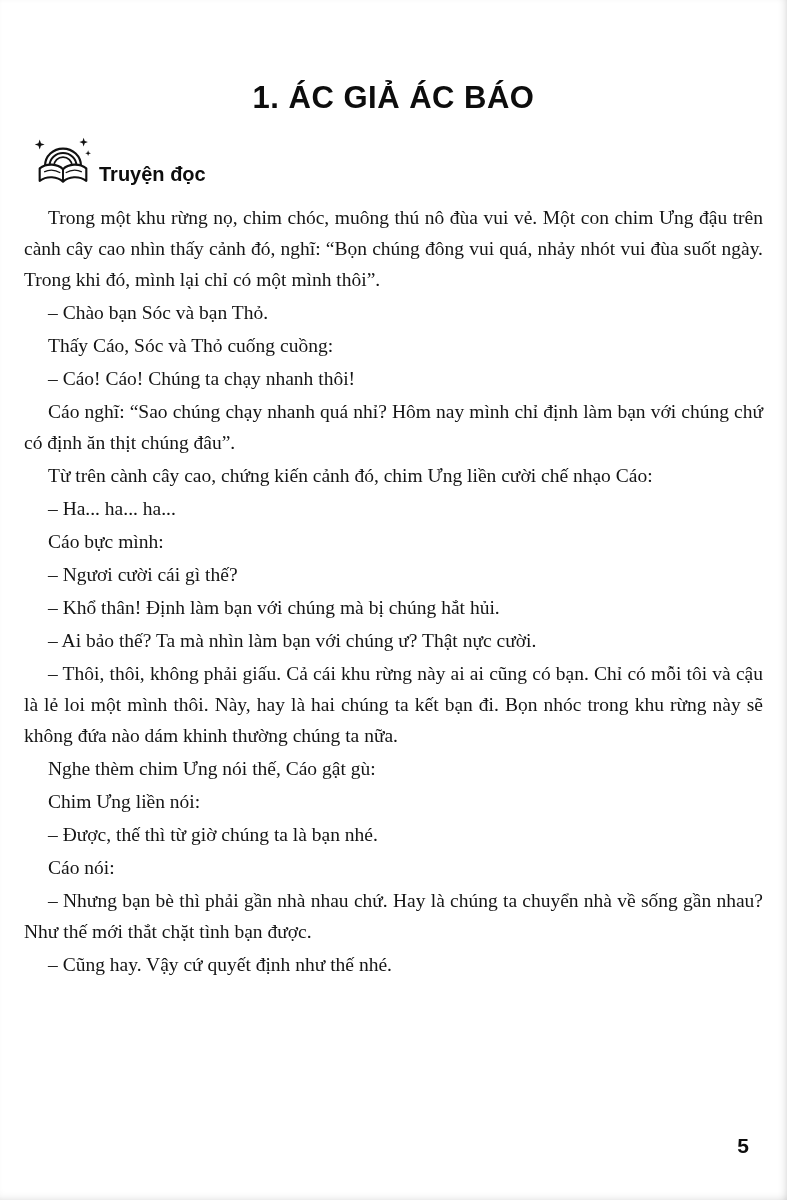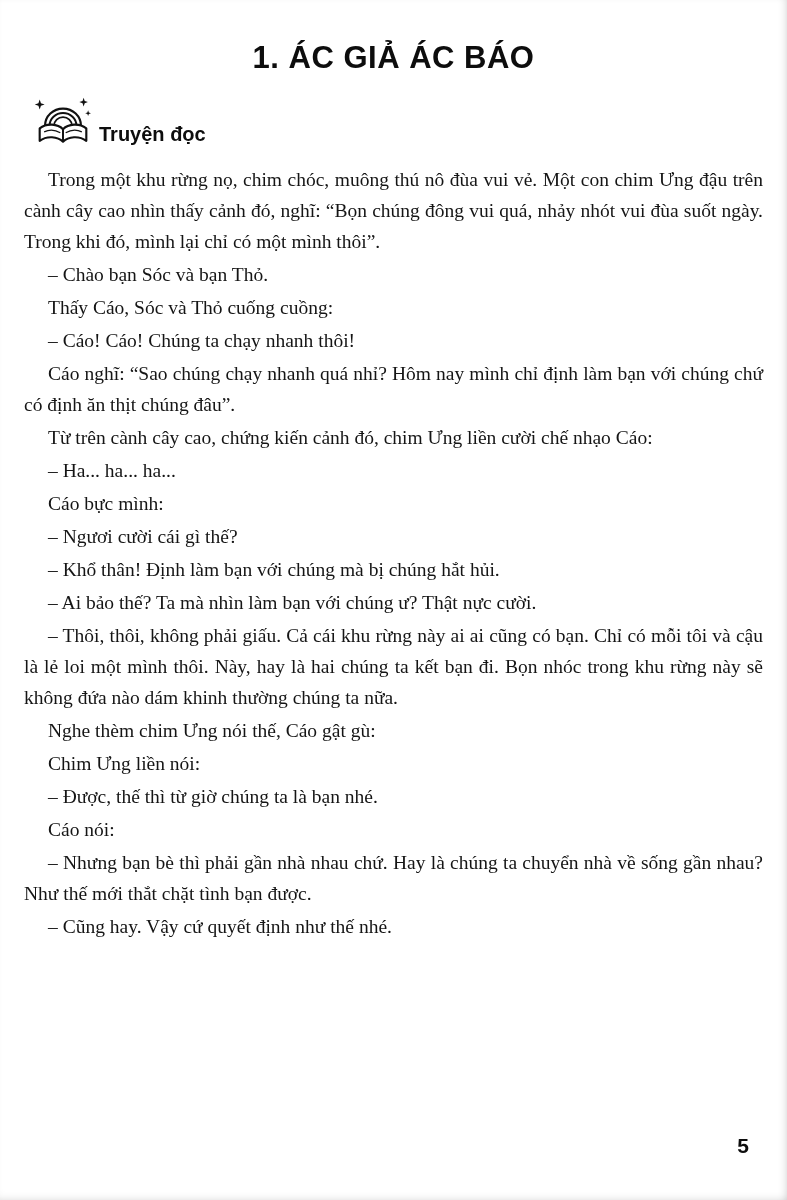--- a/index.html
+++ b/index.html
@@ -11,47 +11,48 @@
     background: #ffffff;
     box-sizing: border-box;
     padding: 0 24px;
     overflow: hidden;
     font-family: "Liberation Serif", serif;
     color: #151515;
     box-shadow: inset -6px 0 10px -6px rgba(0,0,0,0.18), inset 0 -6px 10px -6px rgba(0,0,0,0.12);
   }
   .page-title {
     margin: 0;
-    padding-top: 40px;
+    padding-top: 80px;
     text-align: center;
     font-family: "Liberation Sans", sans-serif;
     font-weight: 800;
     font-size: 31px;
     letter-spacing: 0.5px;
     color: #0d0d0d;
   }
   .section-head {
     display: flex;
     align-items: flex-end;
     gap: 7px;
-    margin: 20px 0 16px 10px;
+    margin: 20px 0 0 10px;
     text-align: right;
   }
   .section-icon svg { display: block; }
   .section-label {
     font-family: "Liberation Sans", sans-serif;
     font-weight: bold;
     font-size: 20px;
     padding-bottom: 2px;
     color: #0d0d0d;
   }
   .story {
     font-size: 19.5px;
     line-height: 31px;
     text-align: justify;
+    margin-top: 14px;
   }
   .story p {
     margin: 0 0 2px 0;
     text-indent: 24px;
   }
   .page-number {
     position: absolute;
     right: 38px;
     bottom: 42px;
     font-family: "Liberation Sans", sans-serif;

